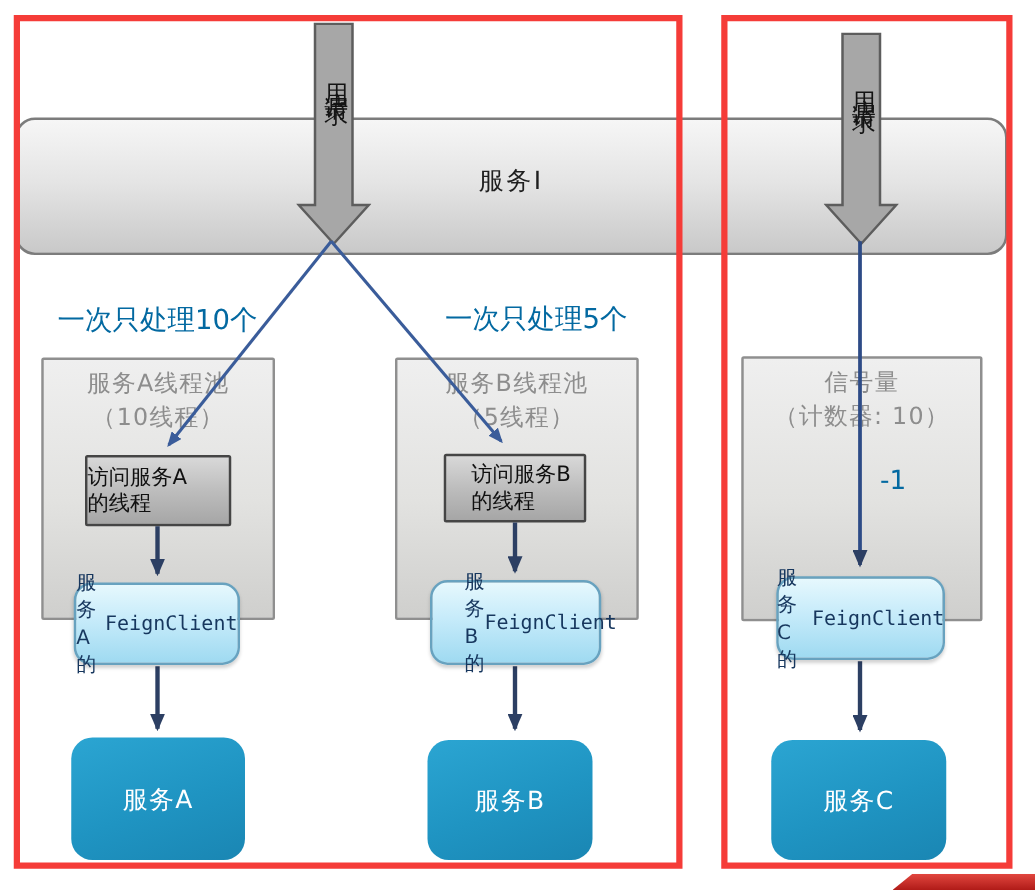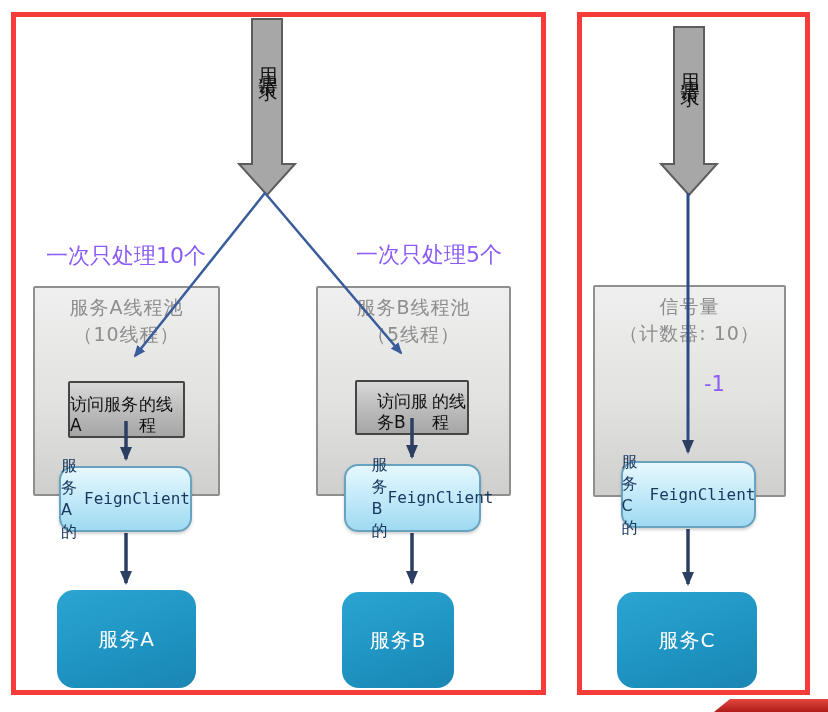--- a/index.html
+++ b/index.html
@@ -45,21 +45,21 @@
   }
   .pool-a { left:33px;  top:286px; width:187px; height:210px; }
   .pool-b { left:316px; top:286px; width:195px; height:210px; }
   .pool-c { left:593px; top:285px; width:193px; height:212px; }
   .pool-line { font-size:19px; color:#8d8d8d; line-height:27px; letter-spacing:1px; }
 
   
   .thread-box {
     position:absolute; box-sizing:border-box; border:2px solid #454545; border-radius:2px;
     background:linear-gradient(180deg,#d8d8d8 0%,#bdbdbd 50%,#a6a6a6 100%);
-    z-index:3; display:flex; flex-direction:row; align-items:flex-end; justify-content:center;margin-top:17px;
+    z-index:3; display:flex; flex-direction:column; align-items:flex-start; justify-content:center;
   }
   .thread-a { left:68px;  top:364px; width:117px; height:57px; }
   .thread-b { left:355px; top:363px; width:114px; height:55px;padding-left:20px; }
   .thread-line { font-size:17px; color:#101010; line-height:21px; }
 
   
   .feign {
     position:absolute; box-sizing:border-box; border:2px solid #68a2bf; border-radius:14px;
     background:linear-gradient(180deg,#e6f8fd 0%,#c6ebfa 45%,#9fdaf1 100%);
     box-shadow:0 2px 3px rgba(0,0,0,0.18);
@@ -72,42 +72,45 @@
   .feign-line2 { font-family:"DejaVu Sans Mono", monospace; font-size:16px; color:#17375e; line-height:22px; }
 
   
   .service {
     position:absolute; box-sizing:border-box; border-radius:17px;
     background:linear-gradient(160deg,#2ba5d2 0%,#1f94c2 55%,#1a86b3 100%);
     z-index:3; display:flex; align-items:center; justify-content:center;
     color:#ffffff; font-size:20px; letter-spacing:1px;
   }
   .service-a { left:57px;  top:590px; width:139px; height:98px; }
-  .service-b { left:342px; top:592px; width:112px; height:96px; }
+  .service-b { left:342px; top:592px; width:132px; height:96px; }
   .service-c { left:617px; top:592px; width:140px; height:96px; }
 
   
-  .annotation { position:absolute; color:#8b5cf6; font-size:22px; z-index:4; white-space:nowrap; }
+  .annotation { position:absolute; color:#0369a1; font-size:22px; z-index:4; white-space:nowrap; }
   .annotation-a { left:46px;  top:241px; }
   .annotation-b { left:356px; top:240px; }
   .annotation-minus { left:704px; top:372px; font-size:21px; }
 
   
   .ribbon {
     position:absolute; left:714px; top:699px; width:114px; height:13px;
     background:linear-gradient(180deg,#e2473f 0%,#b01b18 100%);
     clip-path:polygon(0 100%, 16px 0, 100% 0, 100% 100%);
     z-index:8;
   }
 </style>
 </head>
 <body>
 
 <div class="canvas">
 
+  <div class="service-bar">
+    <span class="bar-label">服务I</span>
+  </div>
 
   <svg class="gray-arrow arrow-left" width="60" height="180">
     <polygon points="15,1 45,1 45,146 58,146 30,177 2,146 15,146"></polygon>
   </svg>
   <div class="arrow-label arrow-label-left">用户请求</div>
 
   <svg class="gray-arrow arrow-right" width="60" height="172">
     <polygon points="15,1 45,1 45,138 58,138 30,169 2,138 15,138"></polygon>
   </svg>
   <div class="arrow-label arrow-label-right">用户请求</div>

